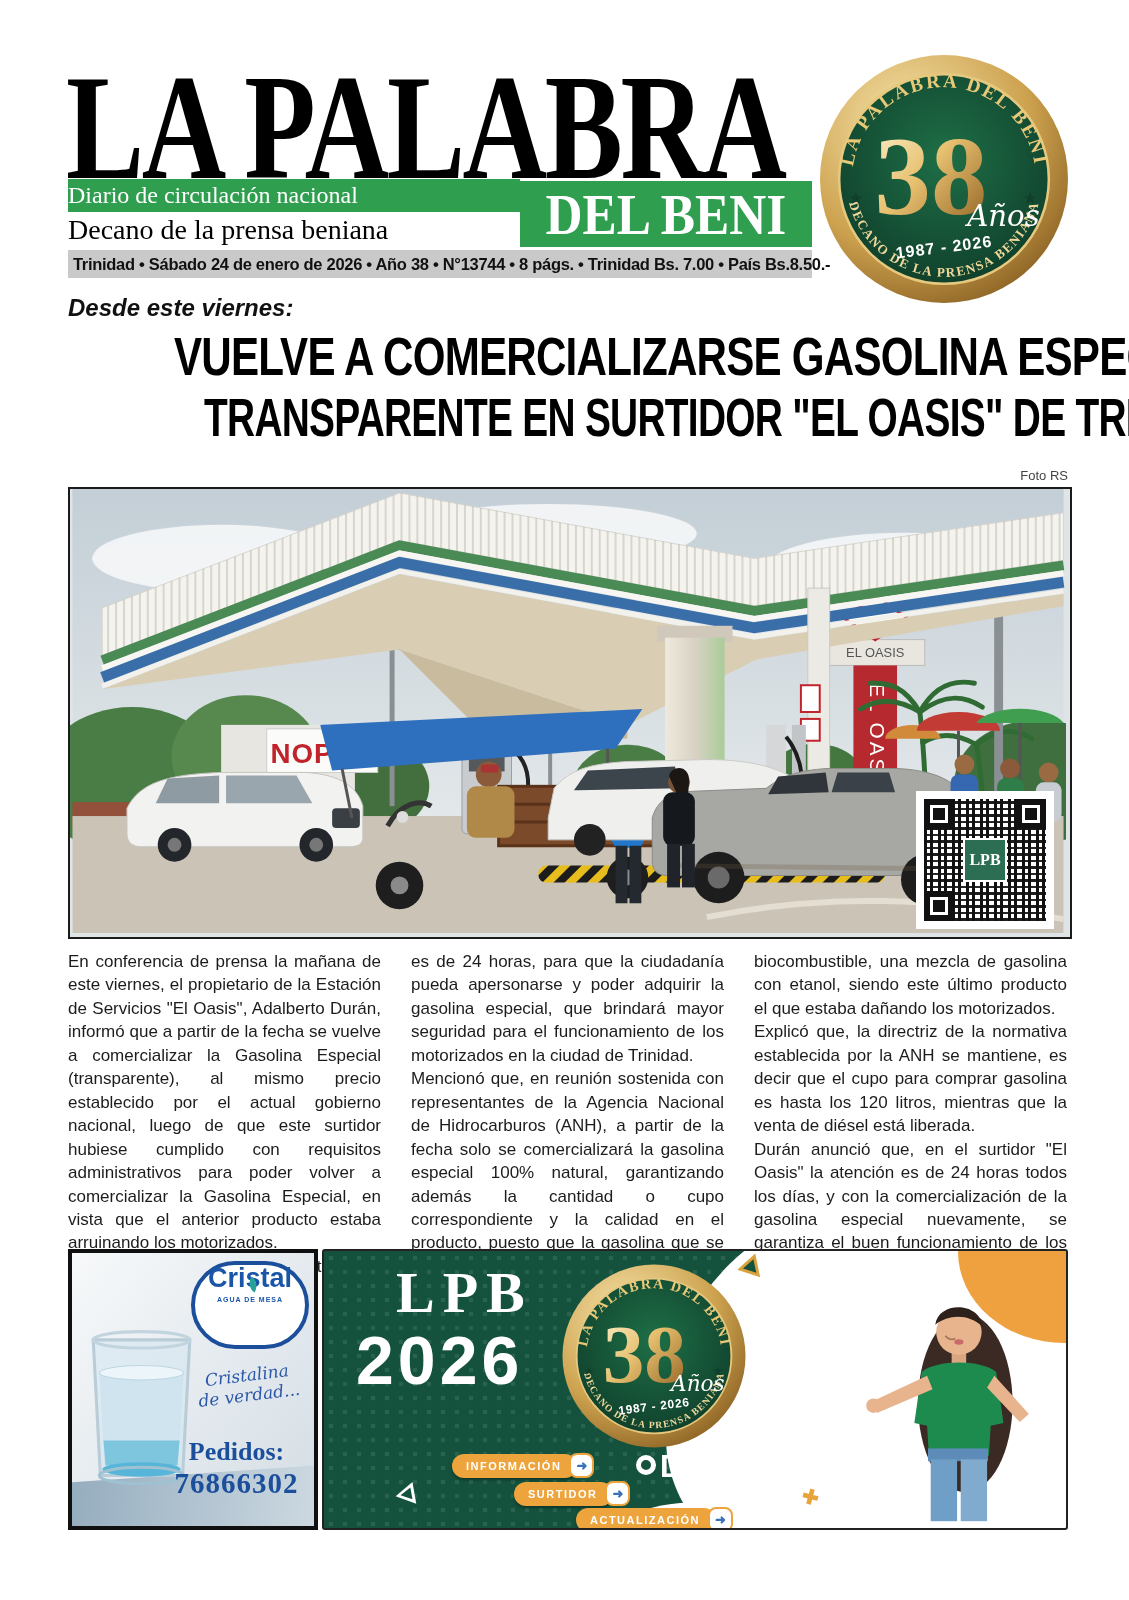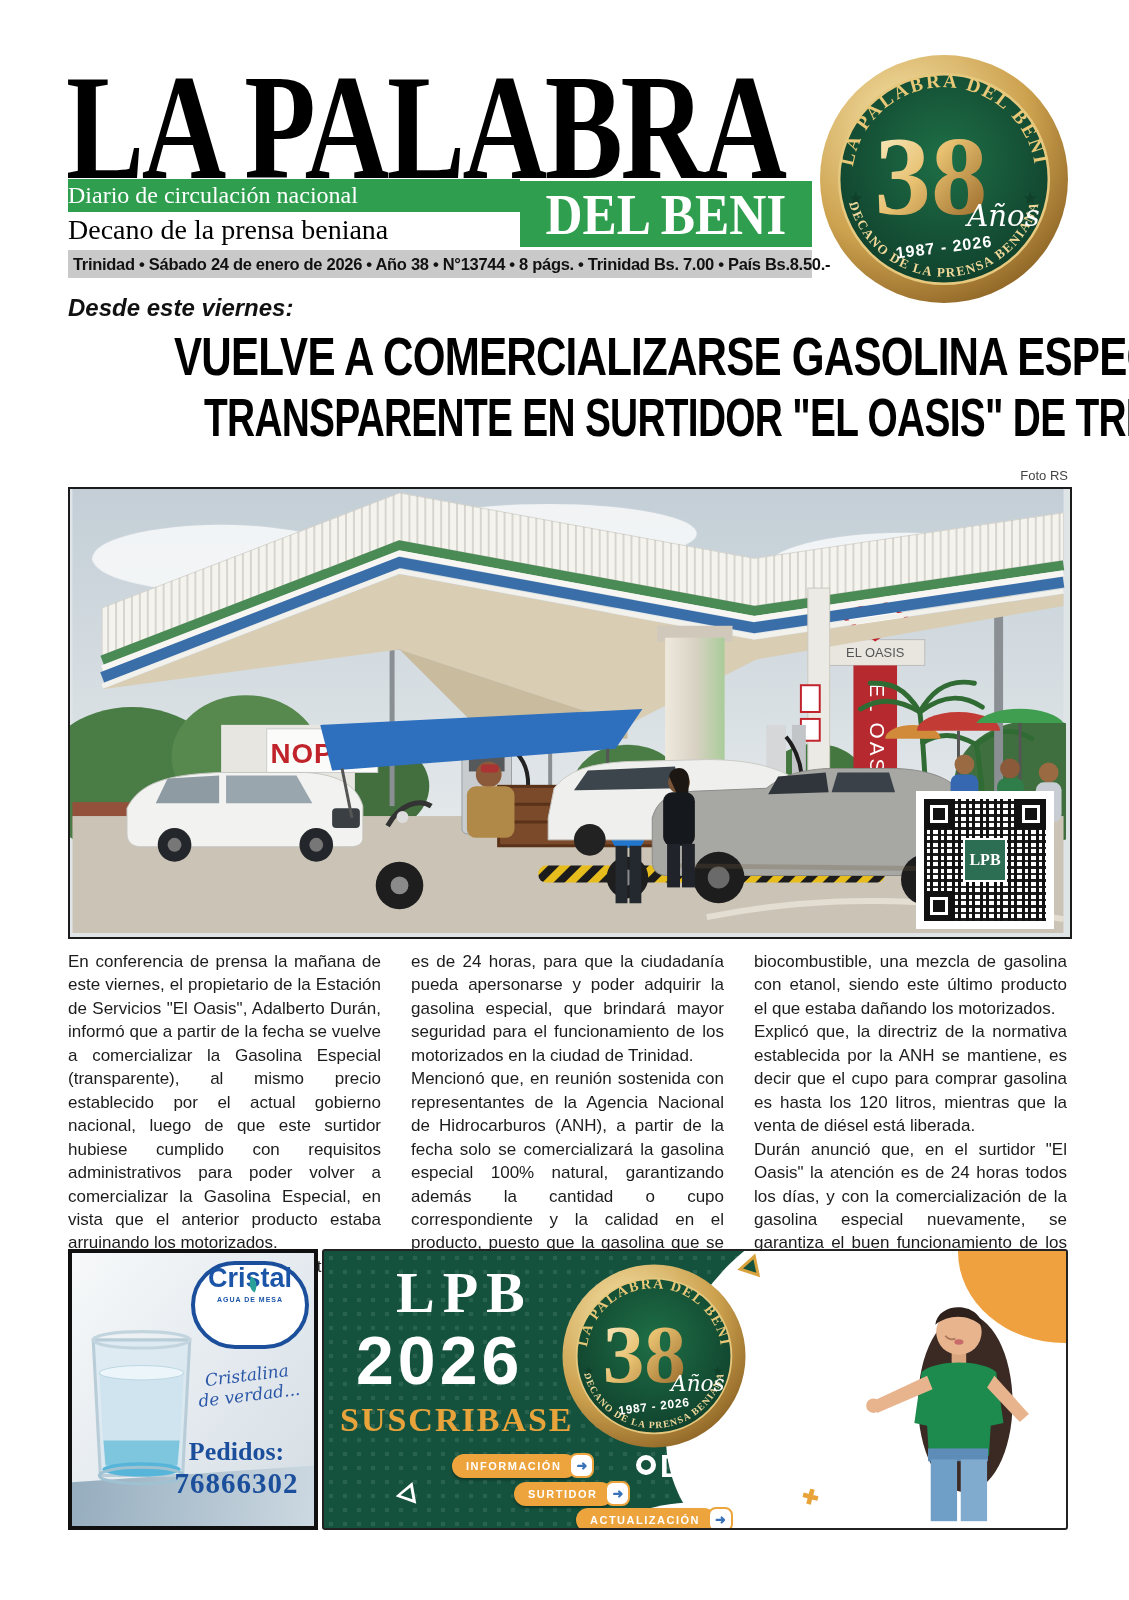--- a/index.html
+++ b/index.html
@@ -403,21 +403,20 @@
     <div class="lpb-pattern"></div>
     <div class="lpb-blob"></div>
     <div class="lpb-corner"></div>
     <div class="lpb-bottom-blob"></div>
     <div class="deco-tri tri-gold"></div>
     <div class="deco-tri tri-white"></div>
     <div class="deco-circle"></div>
 
     <div class="lpb-word1">LPB</div>
     <div class="lpb-word2">2026</div>
-    <div class="lpb-word3">SUSCRIBASE</div>
 
     <div class="badge badge-ad">
       <svg viewBox="0 0 250 250" width="186" height="186">
         <circle cx="125" cy="125" r="123" fill="url(#goldRing)"></circle>
         <circle cx="125" cy="125" r="104" fill="url(#greenFace)" stroke="#e6c87e" stroke-width="2.5"></circle>
         <text font-size="19" font-weight="bold" fill="#e9c877" letter-spacing="2.5" font-family="Liberation Serif,serif">
           <textPath href="#arcTop" startOffset="50%" text-anchor="middle">LA PALABRA DEL BENI</textPath>
         </text>
         <text font-size="13" font-weight="bold" fill="#f0d89a" letter-spacing="1.5" font-family="Liberation Serif,serif">
           <textPath href="#arcBot" startOffset="50%" text-anchor="middle">DECANO DE LA PRENSA BENIANA</textPath>

